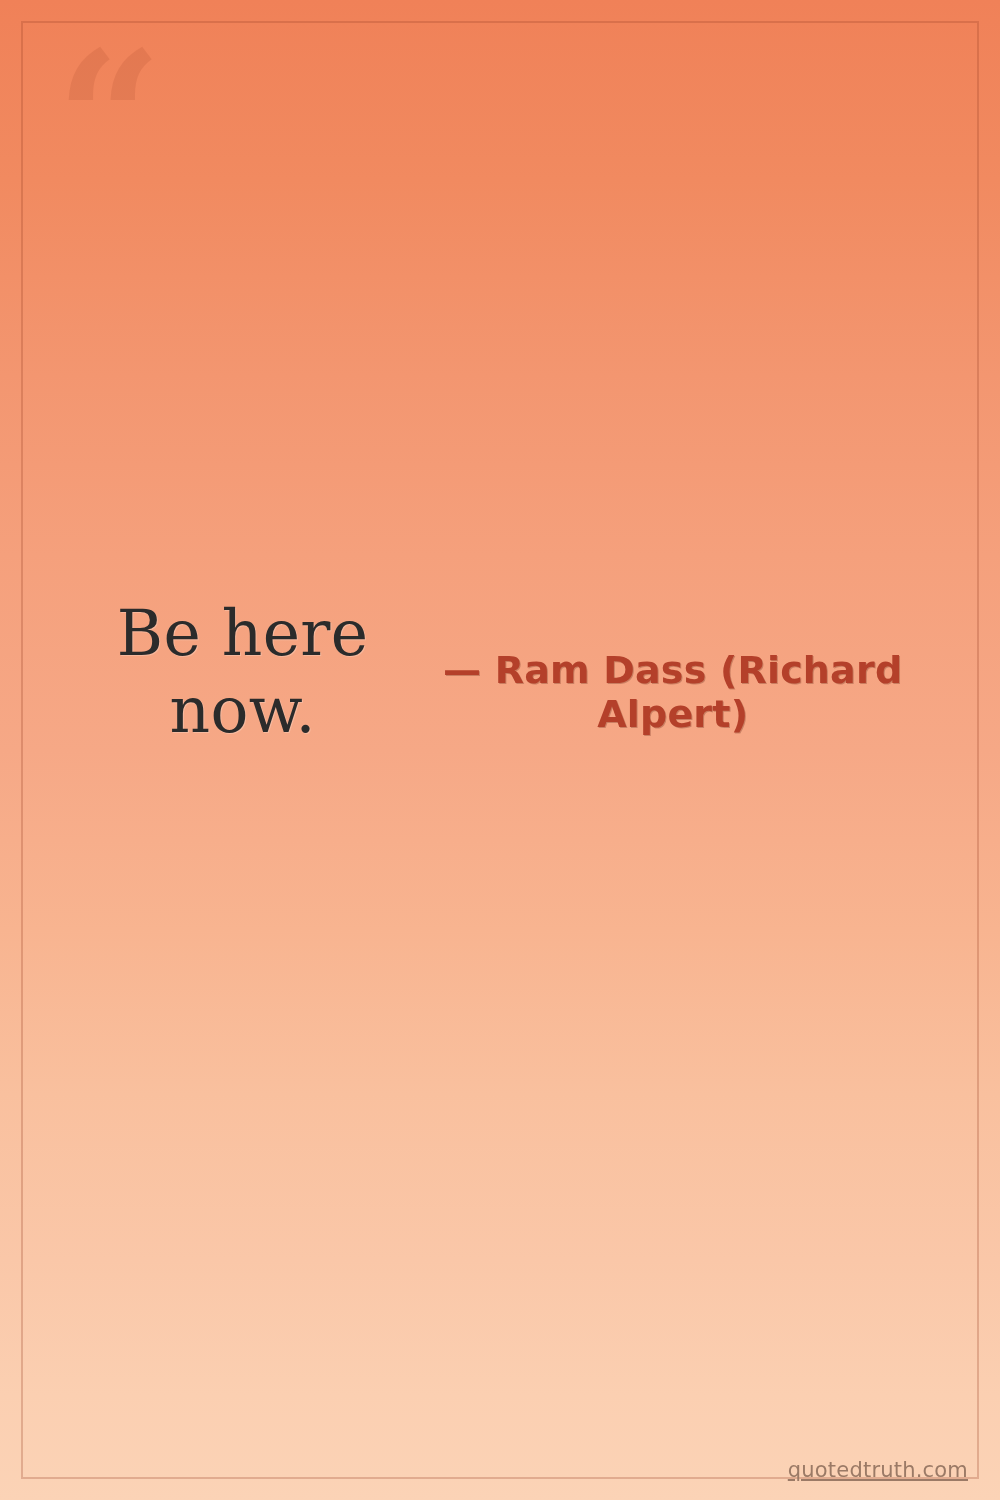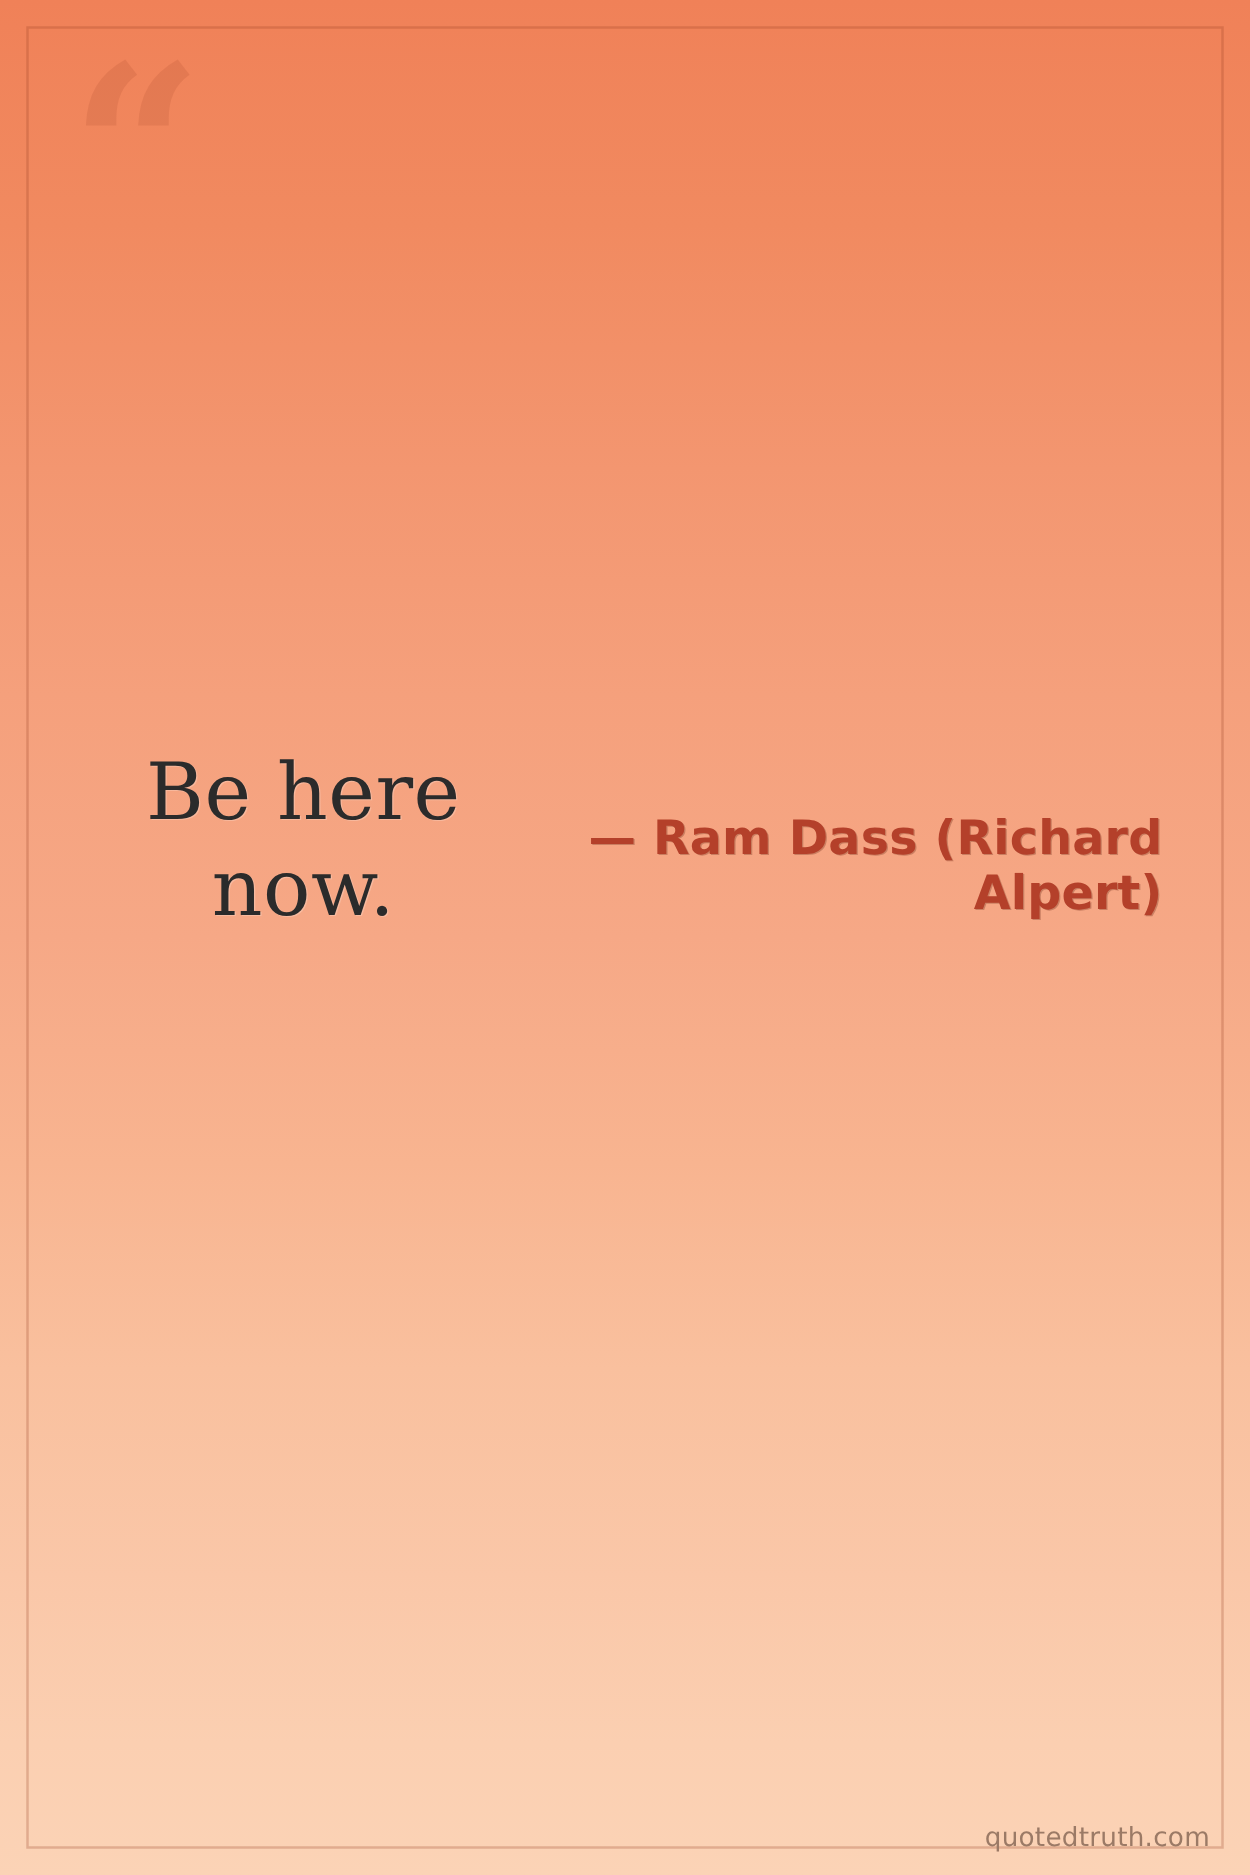--- a/index.html
+++ b/index.html
@@ -87,35 +87,36 @@
     text-shadow: 1px 1px 0 rgba(255, 255, 255, 0.22);
   }
 
   .quote-attribution {
     margin: 0;
     margin-top: 38px;
     font-family: "DejaVu Sans", "Liberation Sans", sans-serif;
     font-size: 38px;
     font-weight: 700;
     color: #b4402a;
-    text-align: right;
+    text-align: center;
     letter-spacing: 0.2px;
     text-shadow: 1px 1px 0 rgba(90, 25, 12, 0.28);
   }
 
   
   .watermark {
     position: absolute;
     right: 32px;
     bottom: 18px;
     font-family: "DejaVu Sans", "Liberation Sans", sans-serif;
     font-size: 21px;
     font-weight: 400;
     color: #9b7a66;
     letter-spacing: 0.2px;
+    text-decoration: underline;
   }
 </style>
 </head>
 <body>
 
 <div class="quote-card">
 
   <div class="card-frame"></div>
 
   <div class="decor-quote">“</div>

